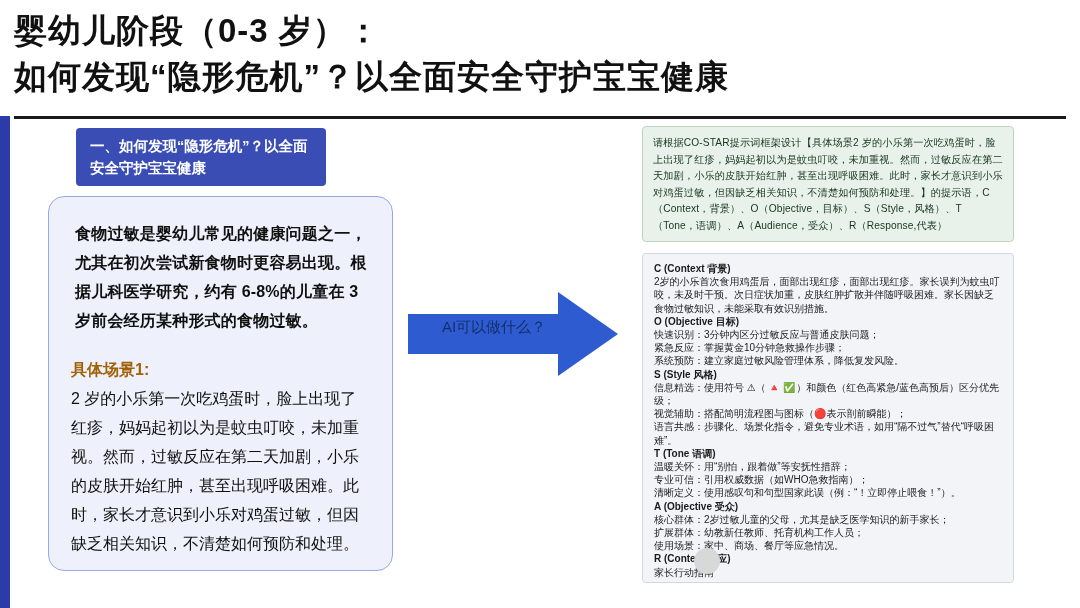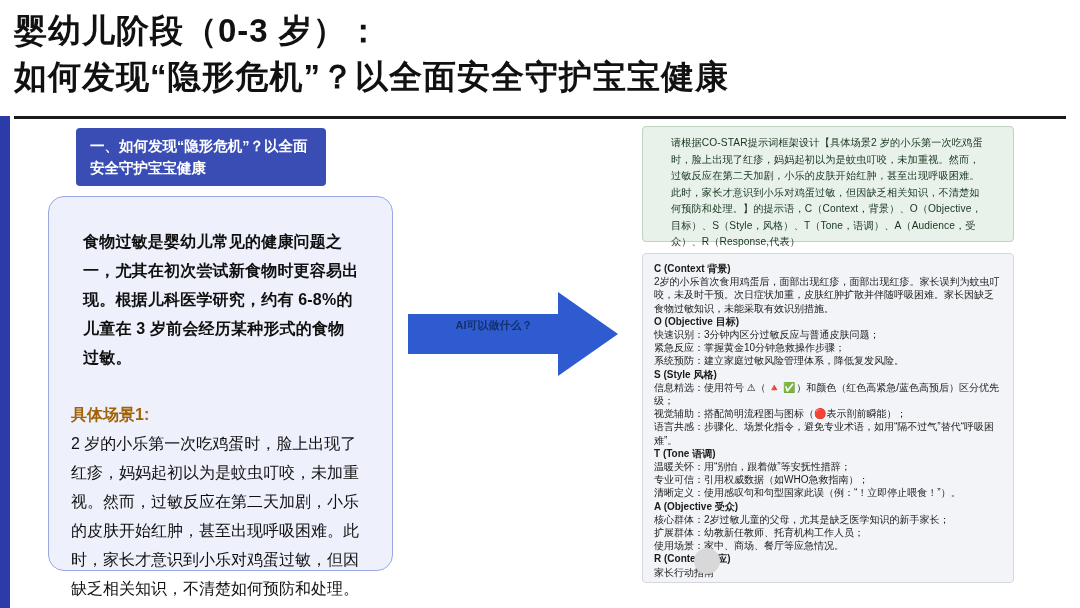--- a/index.html
+++ b/index.html
@@ -77,21 +77,21 @@
     top: 196px;
     width: 345px;
     height: 375px;
     background: #eef1fb;
     border: 1.5px solid #9aa8e0;
     border-radius: 16px;
     box-sizing: border-box;
     padding: 18px 20px 10px 22px;
   }
   .left-card p {
-    margin: 12px;
+    margin: 4px;
     color: #101010;
     font-size: 16px;
     font-weight: bold;
     line-height: 29px;
     letter-spacing: 0.2px;
   }
   .left-card .para-gap { height: 16px; }
   .left-card .scene-head {
     font-size: 16px;
     font-weight: bold;
@@ -115,36 +115,36 @@
   .arrow-svg {
     position: absolute;
     left: 0; top: 0;
   }
   .arrow-label {
     position: absolute;
     left: 20px;
     top: 32px;
     width: 132px;
     text-align: center;
-    font-size: 11px;
+    font-size: 15px;
     color: #12306e;
-    font-weight: bold;
+    font-weight: normal;
   }
   
   .prompt-card {
     position: absolute;
     left: 642px;
     top: 126px;
     width: 372px;
     height: 116px;
     background: #e9f2ea;
     border: 1px solid #bcd4be;
     border-radius: 4px;
     box-sizing: border-box;
-    padding: 8px 28px;
+    padding: 8px 10px;
     color: #16351f;
     font-size: 10.2px;
     line-height: 16.5px;
     letter-spacing: 0.1px;
   }
   
   .output-card {
     position: absolute;
     left: 642px;
     top: 253px;

